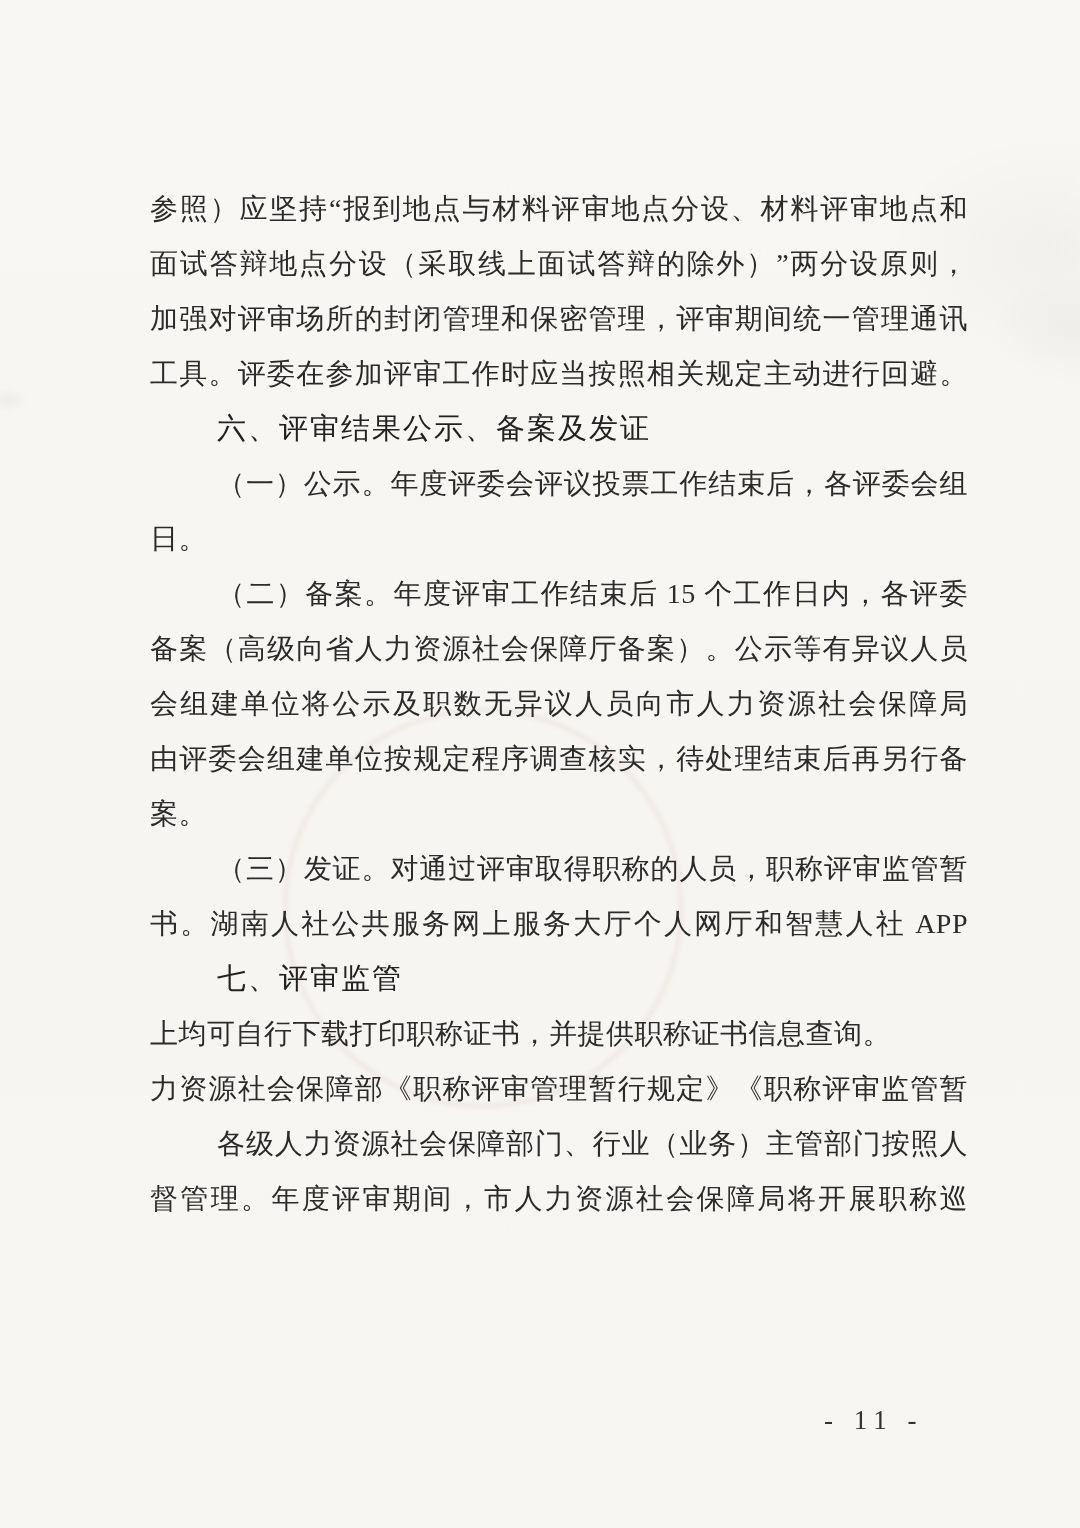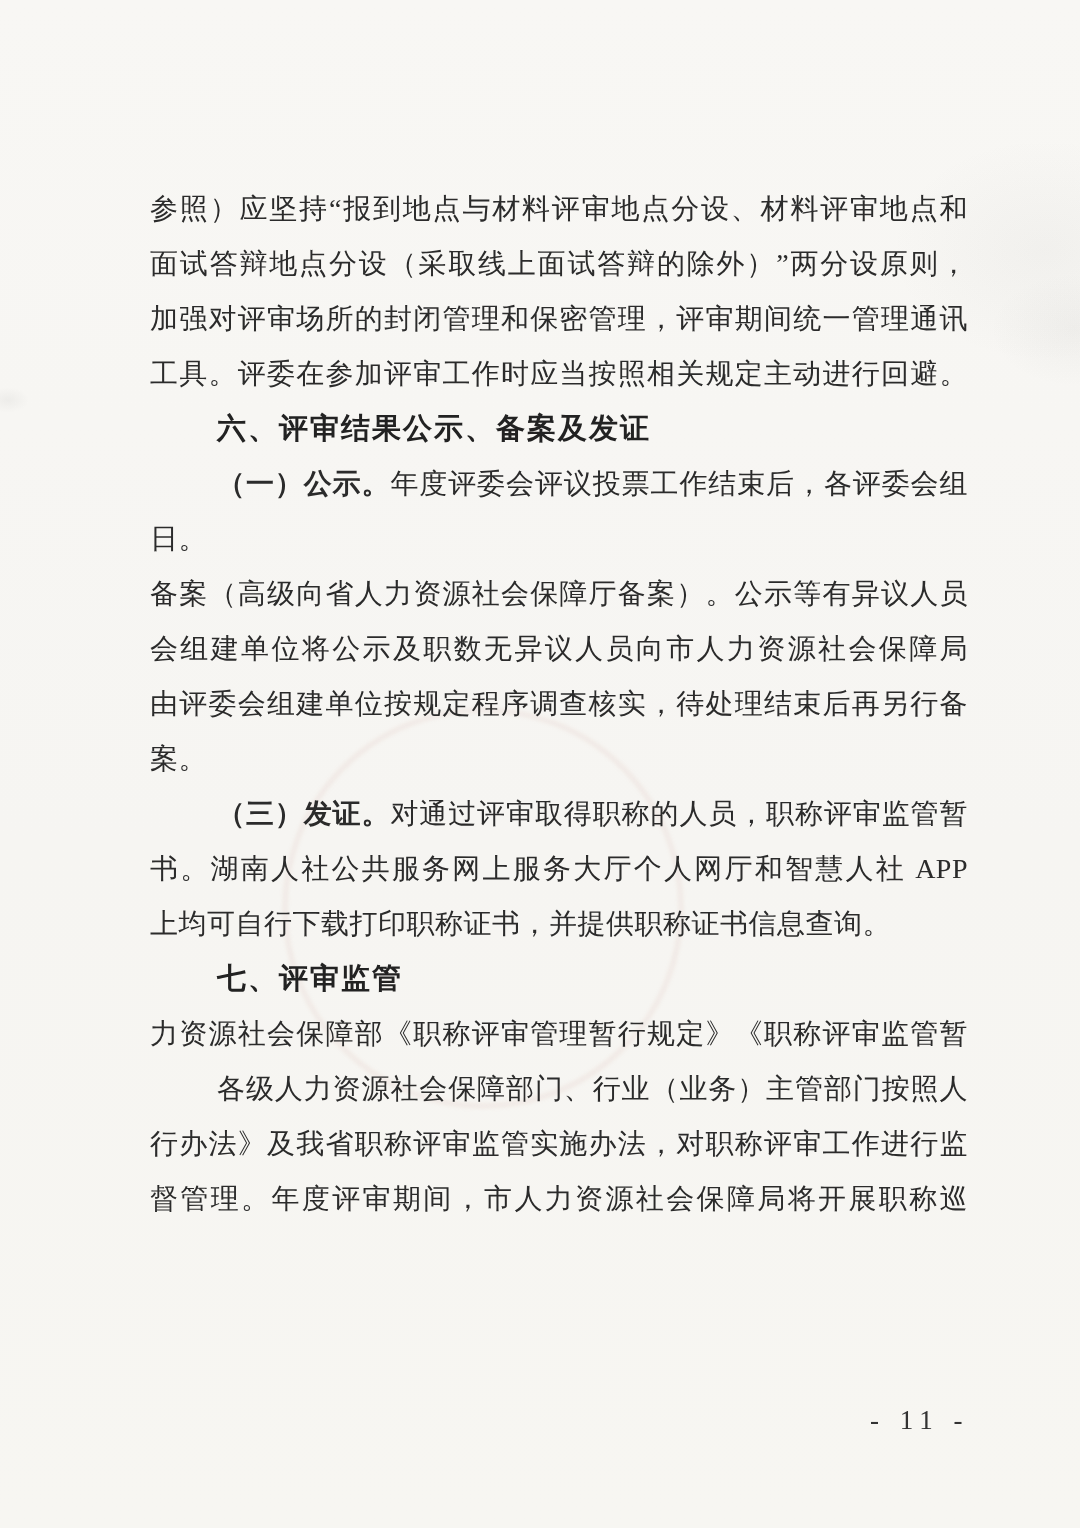--- a/index.html
+++ b/index.html
@@ -45,34 +45,34 @@
     line-height: 55px;
     font-size: 28px;
     letter-spacing: 0.5px;
     white-space: nowrap;
     overflow: hidden;
     text-align: justify;
   }
   .line.j { text-align-last: justify; white-space: normal; }
   .line.e { text-align-last: left; }
   .line.i { padding-left: 67px; }
-  .b { font-weight: 700; }
+  .b { font-weight: 400; }
   .line.h {
     text-align-last: left;
     font-family: "Liberation Sans", sans-serif;
   }
   .line.h .b {
     font-size: 29px;
     letter-spacing: 2px;
     color: #222;
   }
   .pagenum {
     position: absolute;
     top: 1405px;
-    left: 870px;
+    left: 824px;
     font-size: 27px;
     letter-spacing: 7px;
     color: #333;
     font-family: "Liberation Serif", serif;
   }
 </style>
 </head>
 <body>
 
 <div class="page">
@@ -89,42 +89,42 @@
 
     <div class="line j"><span class="b"></span><span>工具。评委在参加评审工作时应当按照相关规定主动进行回避。</span></div>
 
     <div class="line h i"><span class="b">六、评审结果公示、备案及发证</span><span></span></div>
 
     <div class="line j i"><span class="b">（一）公示。</span><span>年度评委会评议投票工作结束后，各评委会组</span></div>
 
 
     <div class="line e"><span class="b"></span><span>日。</span></div>
 
+    <div class="line j i"><span class="b">（二）备案。</span><span>年度评审工作结束后 15 个工作日内，各评委</span></div>
 
     <div class="line j"><span class="b"></span><span>备案（高级向省人力资源社会保障厅备案）。公示等有异议人员</span></div>
 
     <div class="line j"><span class="b"></span><span>会组建单位将公示及职数无异议人员向市人力资源社会保障局</span></div>
 
     <div class="line j"><span class="b"></span><span>由评委会组建单位按规定程序调查核实，待处理结束后再另行备</span></div>
 
     <div class="line e"><span class="b"></span><span>案。</span></div>
 
     <div class="line j i"><span class="b">（三）发证。</span><span>对通过评审取得职称的人员，职称评审监管暂</span></div>
 
     <div class="line j"><span class="b"></span><span>书。湖南人社公共服务网上服务大厅个人网厅和智慧人社 APP</span></div>
 
+    <div class="line h i"><span class="b">七、评审监管</span><span></span></div>
+
     <div class="line e"><span class="b"></span><span>上均可自行下载打印职称证书，并提供职称证书信息查询。</span></div>
-
-    <div class="line h i"><span class="b">七、评审监管</span><span></span></div>
 
     <div class="line j"><span class="b"></span><span>力资源社会保障部《职称评审管理暂行规定》《职称评审监管暂</span></div>
 
     <div class="line j i"><span class="b"></span><span>各级人力资源社会保障部门、行业（业务）主管部门按照人</span></div>
 
-    <div class="line j"><span class="b"></span><span>行办法》及我省职称评审监管实施办法，对职称评审工作进行监</span></div>
 
     <div class="line j"><span class="b"></span><span>督管理。年度评审期间，市人力资源社会保障局将开展职称巡查，</span></div>
 
   </div>
 
   <div class="pagenum">- 11 -</div>
 
 </div>
 
 </body></html>

